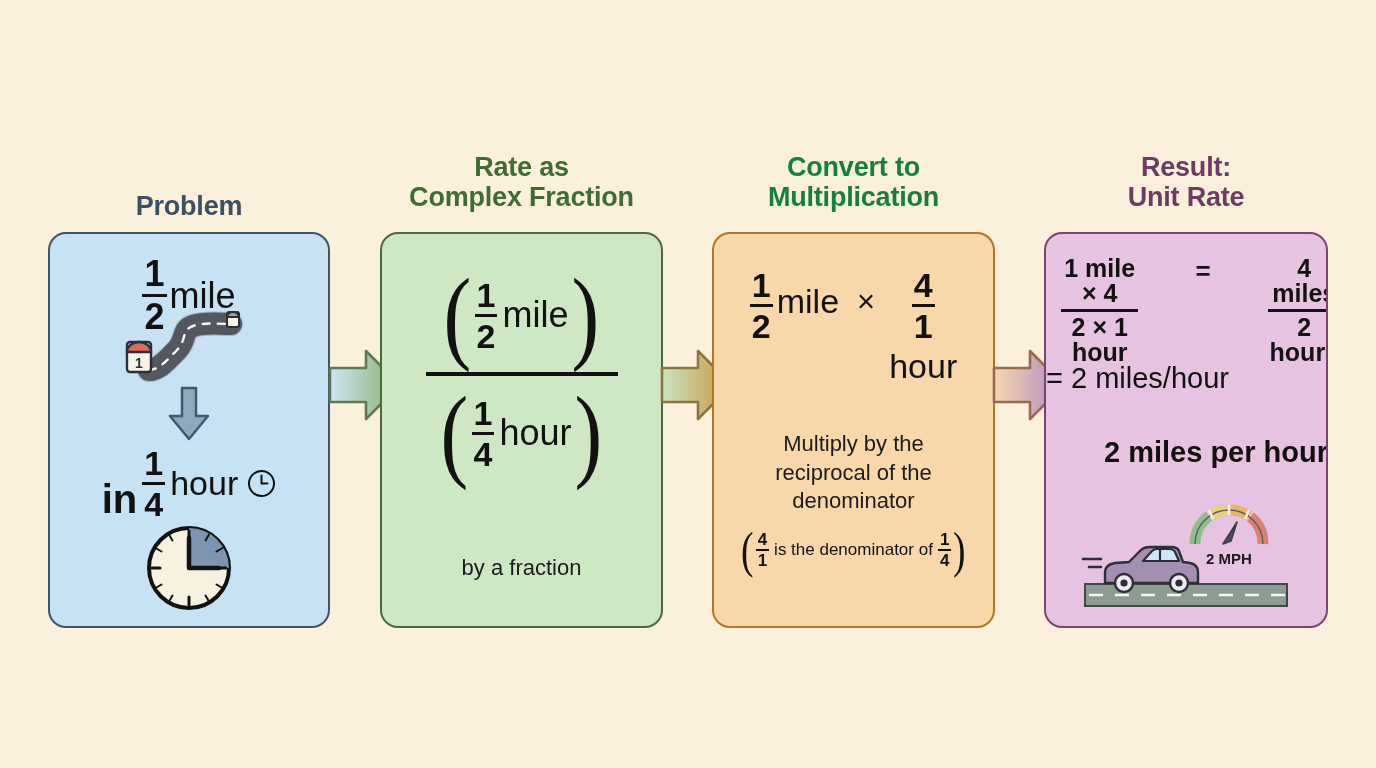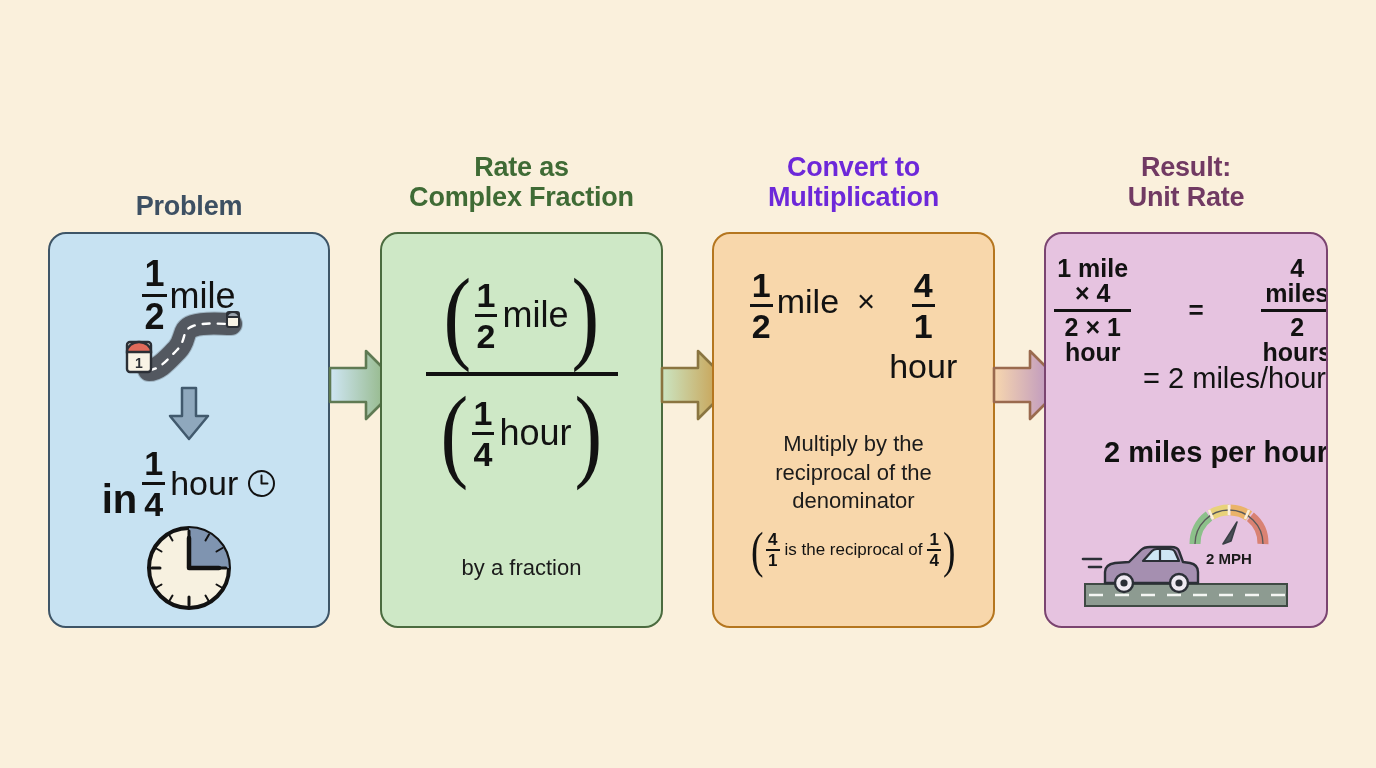--- a/index.html
+++ b/index.html
@@ -27,21 +27,21 @@
   }
 
   
   #col1{left:48px;width:282px;}
   #col2{left:380px;width:283px;}
   #col3{left:712px;width:283px;}
   #col4{left:1044px;width:284px;}
 
   #col1 .col-title{top:175px;font-size:27px;color:#3d5063;margin-top:16px;}
   #col2 .col-title{top:152px;font-size:27px;color:#3f6b35;}
-  #col3 .col-title{top:152px;font-size:27px;color:#6d28d9;}
+  #col3 .col-title{top:152px;font-size:27px;color:#15803d;}
   #col4 .col-title{top:152px;font-size:27px;color:#713a63;}
 
   .panel{top:232px;height:396px;}
   #p1{background:#c7e2f2;border:2.5px solid #3e5567;}
   #p2{background:#cee8c6;border:2.5px solid #4b6b3f;}
   #p3{background:#f8d7ab;border:2.5px solid #b5761f;}
   #p4{background:#e6c3e0;border:2.5px solid #7a4470;}
 
   
   .arrow{position:absolute;top:346px;width:74px;height:78px;}
@@ -84,25 +84,25 @@
   .p3-right{display:flex;flex-direction:column;align-items:center;}
   .p3-right .unit2{font-size:34px;font-weight:500;color:#121212;margin-top:4px;}
   .p3-note{position:absolute;top:196px;left:0;width:100%;text-align:center;font-size:22px;color:#1b1b1b;line-height:1.3;}
   .p3-sub{position:absolute;top:296px;left:0;width:100%;display:flex;justify-content:center;align-items:center;}
   .p3-sub .pz{font-size:50px;font-weight:300;color:#121212;font-family:"Liberation Serif",serif;line-height:.8;transform:scaleX(.75);}
   .p3-sub .frac{font-size:17px;font-weight:700;color:#121212;}
   .p3-sub .frac .bar{height:2px;margin:1px 0;}
   .p3-sub .txt{font-size:17px;color:#121212;margin:0 5px;}
 
   
-  .p4-eq{position:absolute;top:22px;left:8px;width:100%;display:flex;justify-content:center;align-items:center;gap:48px;}
+  .p4-eq{position:absolute;top:22px;left:15px;width:100%;display:flex;justify-content:center;gap:48px;}
   .p4-eq .frac{font-size:25px;font-weight:600;color:#121212;}
   .p4-eq .frac .bar{height:3px;margin:3px 0;}
   .eqsign{font-size:26px;font-weight:600;color:#121212;margin:0 9px;}
-  .p4-line2{position:absolute;top:128px;left:0;width:100%;text-align:right;font-size:29px;font-weight:500;color:#121212;}
+  .p4-line2{position:absolute;top:128px;left:0;width:100%;text-align:left;font-size:29px;font-weight:500;color:#121212;}
   .p4-bold{position:absolute;top:202px;left:0;width:100%;text-align:center;font-size:29px;font-weight:bold;color:#111;padding-left:30px;}
   .p4-art{position:absolute;top:262px;left:0;width:100%;display:flex;justify-content:center;}
   .mph{font-size:15px;font-weight:bold;color:#1b1b1b;}
 </style>
 </head>
 <body>
 
 <div class="stage">
 
   <div class="col" id="col1">
@@ -286,21 +286,21 @@
         <span>denominator</span>
       </div>
 
       <div class="p3-sub">
         <span class="pz">(</span>
         <span class="frac">
           <span class="num">4</span>
           <span class="bar"></span>
           <span class="den">1</span>
         </span>
-        <span class="txt">is the reciprocal of</span>
+        <span class="txt">is the denominator of</span>
         <span class="frac">
           <span class="num">1</span>
           <span class="bar"></span>
           <span class="den">4</span>
         </span>
         <span class="pz">)</span>
       </div>
     </div>
   </div>
 

